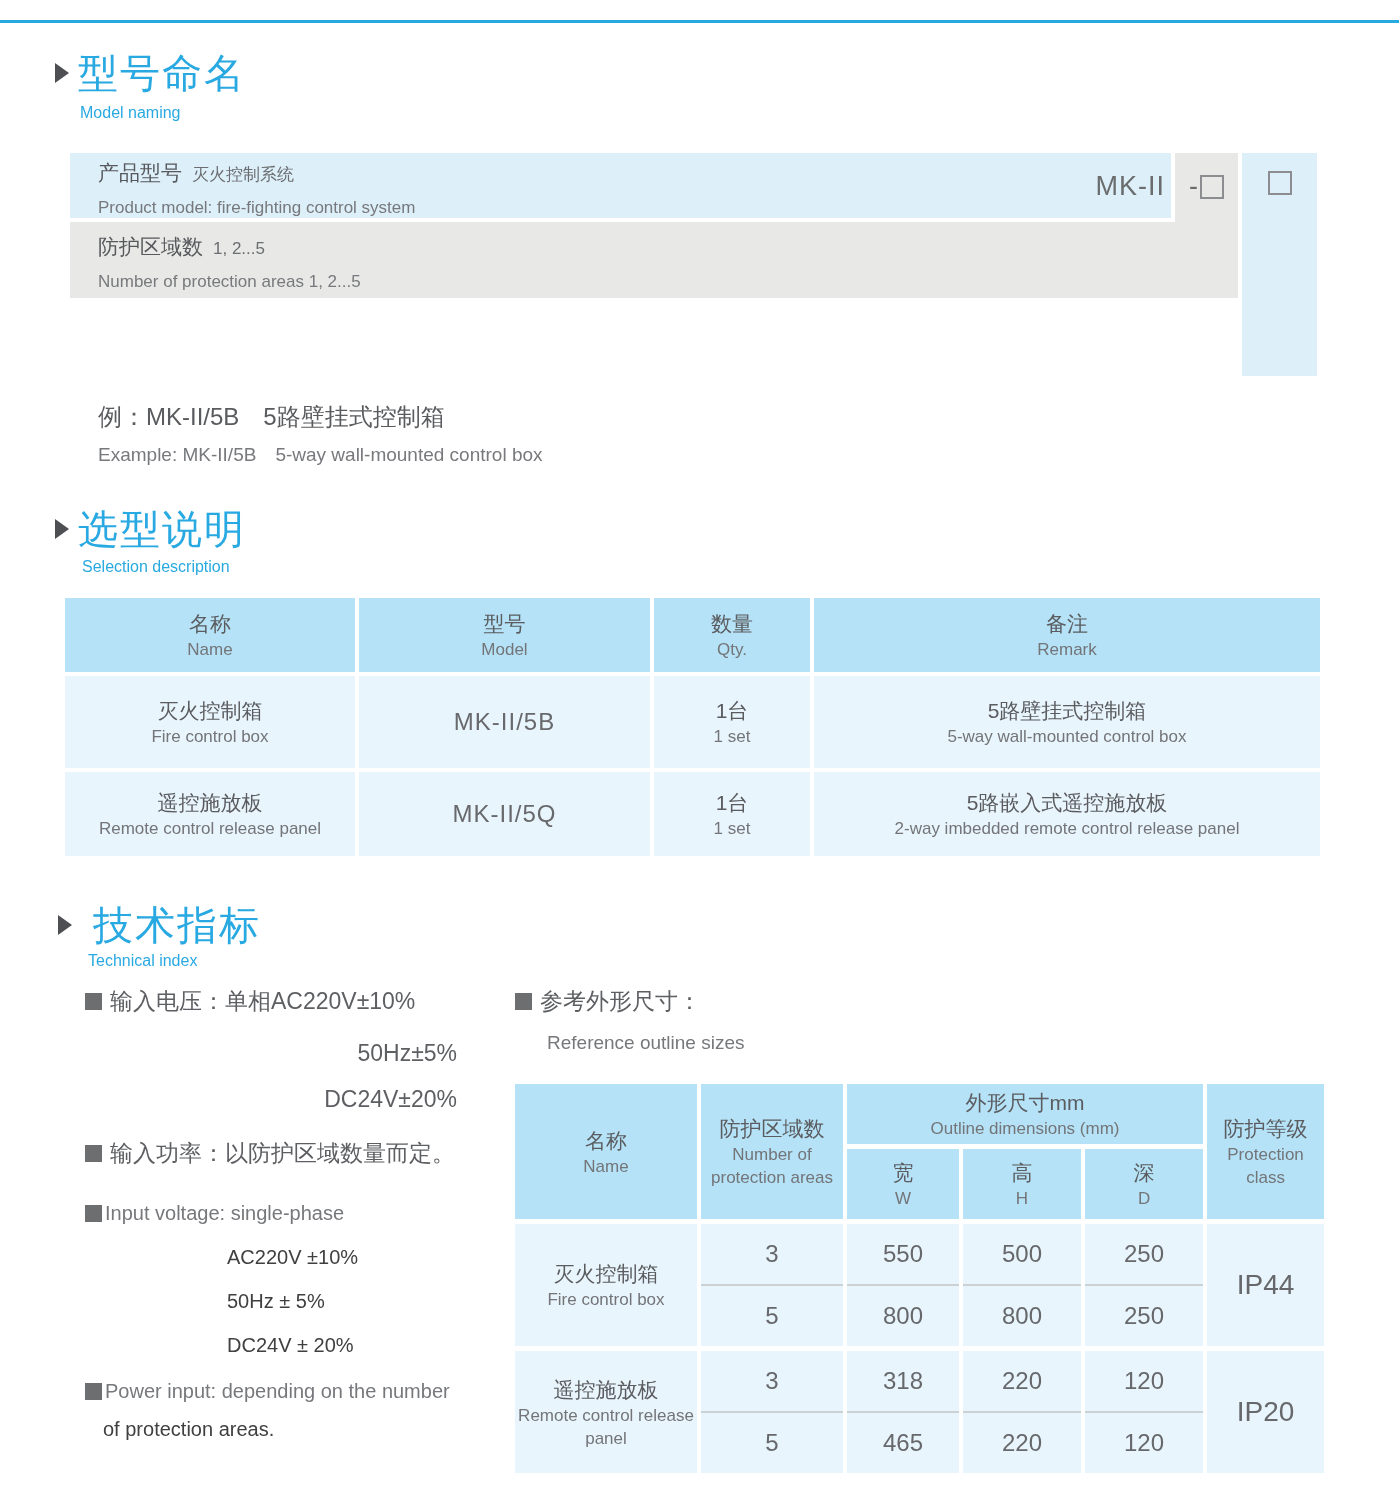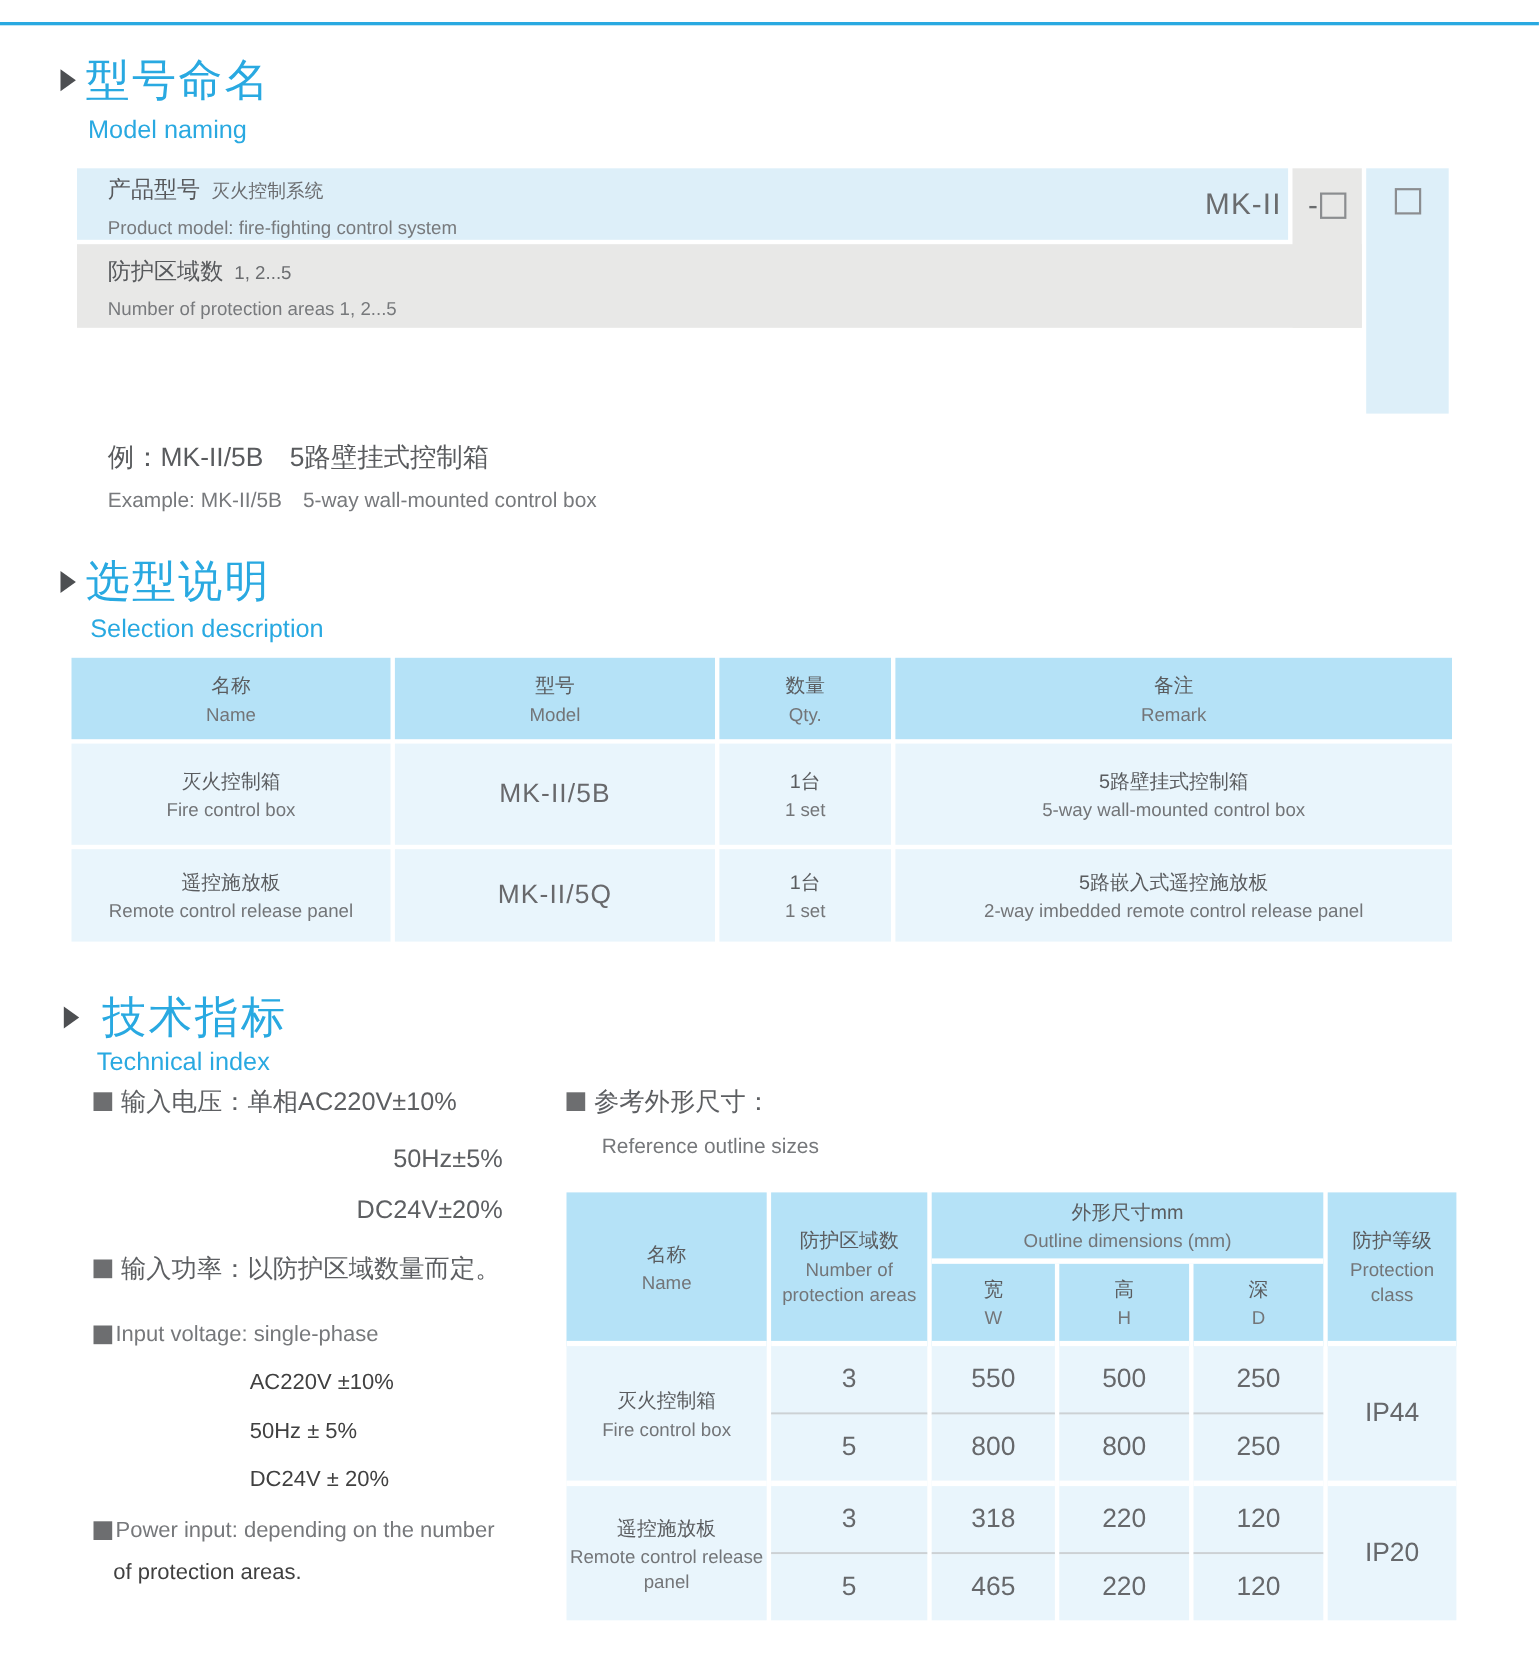--- a/index.html
+++ b/index.html
@@ -5,21 +5,21 @@
   html,body{margin:0;padding:0;background:#ffffff;}
   .page{position:relative;width:1399px;height:1509px;background:#ffffff;overflow:hidden;
         font-family:"Liberation Sans","DejaVu Sans",sans-serif;color:#57595c;margin-top:20px;}
   .top-bar{position:absolute;left:0;top:0;width:1399px;height:3px;background:#29a9e1;}
 
   
   .sec-title{position:absolute;display:flex;align-items:flex-start;}
   .tri{width:0;height:0;border-left:14px solid #4d4f52;border-top:10px solid transparent;
        border-bottom:10px solid transparent;margin-top:13px;margin-right:9px;flex:none;}
   .t-cn{font-size:40px;line-height:46px;color:#29a9e1;letter-spacing:2px;}
-  .t-en{position:absolute;font-size:23px;color:#29a9e1;}
+  .t-en{position:absolute;font-size:16px;color:#29a9e1;}
 
   
   .naming{position:absolute;left:70px;top:133px;width:1247px;height:223px;}
   .band{position:absolute;box-sizing:border-box;}
   .row1{left:0;top:0;width:1101px;height:65px;background:#ddeff9;}
   .row2{left:0;top:69px;width:1168px;height:76px;background:#e8e8e7;}
   .row3{left:0;top:149px;width:1247px;height:74px;background:#ddeff9;}
   .colA{left:1105px;top:0;width:63px;height:145px;background:#e8e8e7;}
   .colB{left:1172px;top:0;width:75px;height:223px;background:#ddeff9;}
   .band-text{position:absolute;left:28px;top:50%;transform:translateY(-50%);}
@@ -36,21 +36,21 @@
   .ex-en{font-size:19px;color:#77797c;}
 
   
   .sel-table{position:absolute;left:61px;top:574px;width:1263px;border-collapse:separate;
              border-spacing:4px;table-layout:fixed;}
   .sel-table th,.sel-table td{text-align:center;vertical-align:middle;padding:6px 4px;}
   .sel-table th{background:#b5e2f7;height:62px;font-weight:normal;}
   .sel-table td{background:#e9f5fc;}
   .sel-table tr.r1 td{height:80px;}
   .sel-table tr.r2 td{height:72px;}
-  .c-cn{display:block;font-size:18px;color:#5a5c5f;line-height:29px;}
+  .c-cn{display:block;font-size:21px;color:#5a5c5f;line-height:29px;}
   .c-en{display:block;font-size:17px;color:#737578;line-height:23px;}
   .c-model{font-size:24px;color:#68696c;letter-spacing:1px;}
 
   
   .specs{position:absolute;left:85px;top:966px;width:372px;height:478px;}
   .spec{position:absolute;white-space:nowrap;}
   .sq{display:inline-block;width:17px;height:17px;background:#6d6e70;flex:none;}
   .spec-cn{font-size:23px;color:#5d5f62;display:flex;align-items:center;}
   .spec-cn .sq{margin-right:8px;}
   .spec-cn-cont{font-size:23px;color:#5d5f62;width:372px;text-align:right;}
@@ -67,21 +67,21 @@
              border-spacing:4px 0;table-layout:fixed;}
   .dim-table th,.dim-table td{text-align:center;vertical-align:middle;padding:2px;font-weight:normal;}
   .dim-table th{background:#b5e2f7;}
   .dim-table td{background:#e9f5fc;}
   .dim-table .h-top{height:56px;}
   .dim-table .h-sub{height:66px;}
   .dim-table tbody td{height:56px;}
   .wsep{border-bottom:5px solid #ffffff;}
   .thin{border-bottom:2px solid #ccd1d4;}
   .num{font-size:24px;color:#66686b;}
-  .ip{font-size:24px;color:#66686b;}
+  .ip{font-size:28px;color:#66686b;}
 </style>
 </head>
 <body>
 
 <div class="page">
   <div class="top-bar"></div>
 
   <div class="sec-title" style="left:55px;top:30px;">
     <div class="tri"></div>
     <div class="t-cn">型号命名</div>

